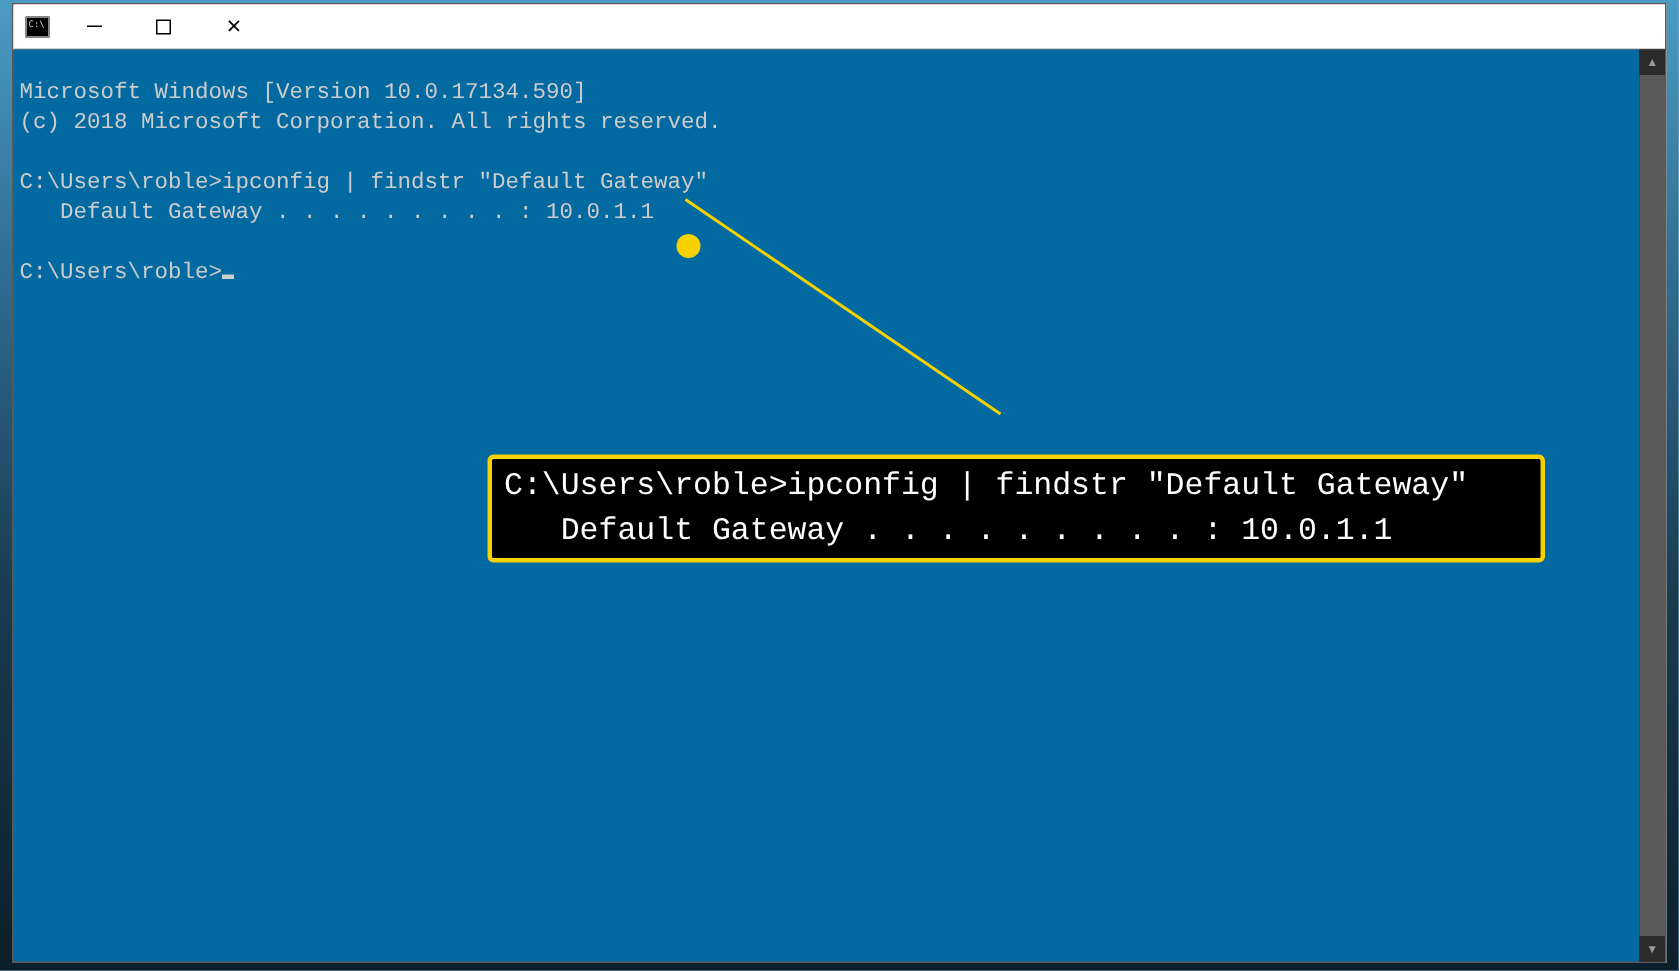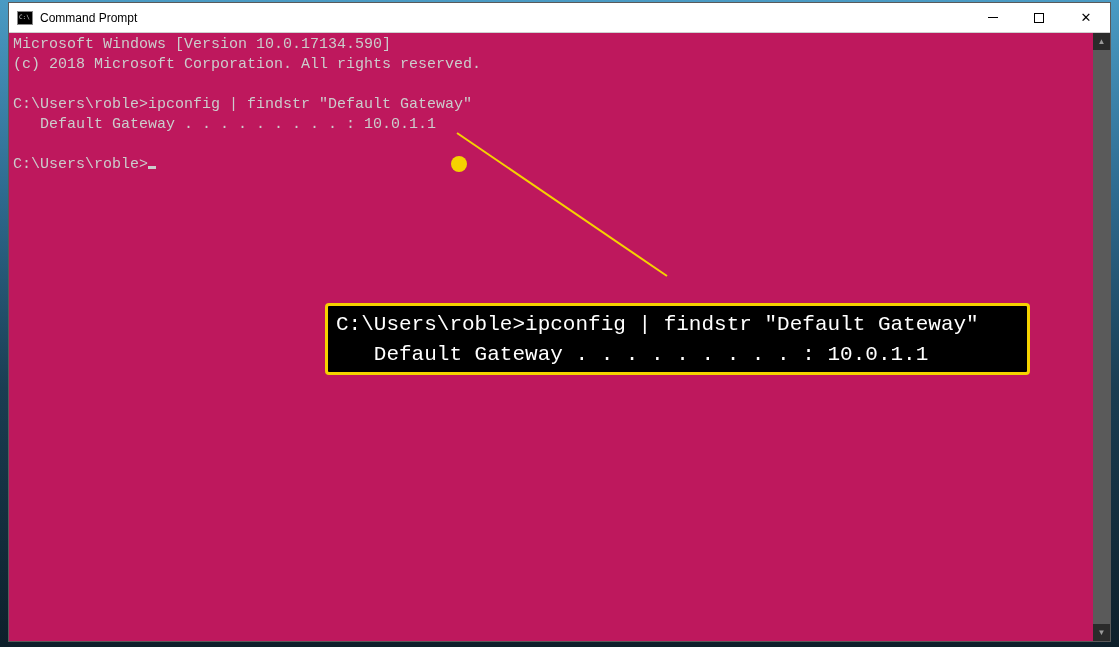--- a/index.html
+++ b/index.html
@@ -91,26 +91,26 @@
       line-height: 1;
     }
     .terminal-wrapper {
       flex: 1;
       display: flex;
       background: #0c0c0c;
       position: relative;
     }
     .terminal {
       flex: 1;
-      background: #be185d;
+      background: #0369a1;
       color: #cccccc;
       font-family: Consolas, "Courier New", monospace;
       font-size: 15px;
       line-height: 20px;
-      padding: 2px 4px;
+      padding: 19px 4px;
       white-space: pre;
       overflow: hidden;
       position: relative;
     }
     .scrollbar {
       width: 17px;
       background: #2b2b2b;
       position: relative;
       display: flex;
       flex-direction: column;
@@ -181,21 +181,20 @@
       pointer-events: none;
       z-index: 9;
     }
   </style>
 </head>
 <body>
 
 <div class="window">
   <div class="titlebar">
     <div class="titlebar-icon"></div>
-    <div class="titlebar-title">Command Prompt</div>
     <div class="titlebar-buttons">
       <div class="titlebar-btn">
         <div class="min-line"></div>
       </div>
       <div class="titlebar-btn">
         <div class="max-sq"></div>
       </div>
       <div class="titlebar-btn close">
         <div class="close-x">✕</div>
       </div>

